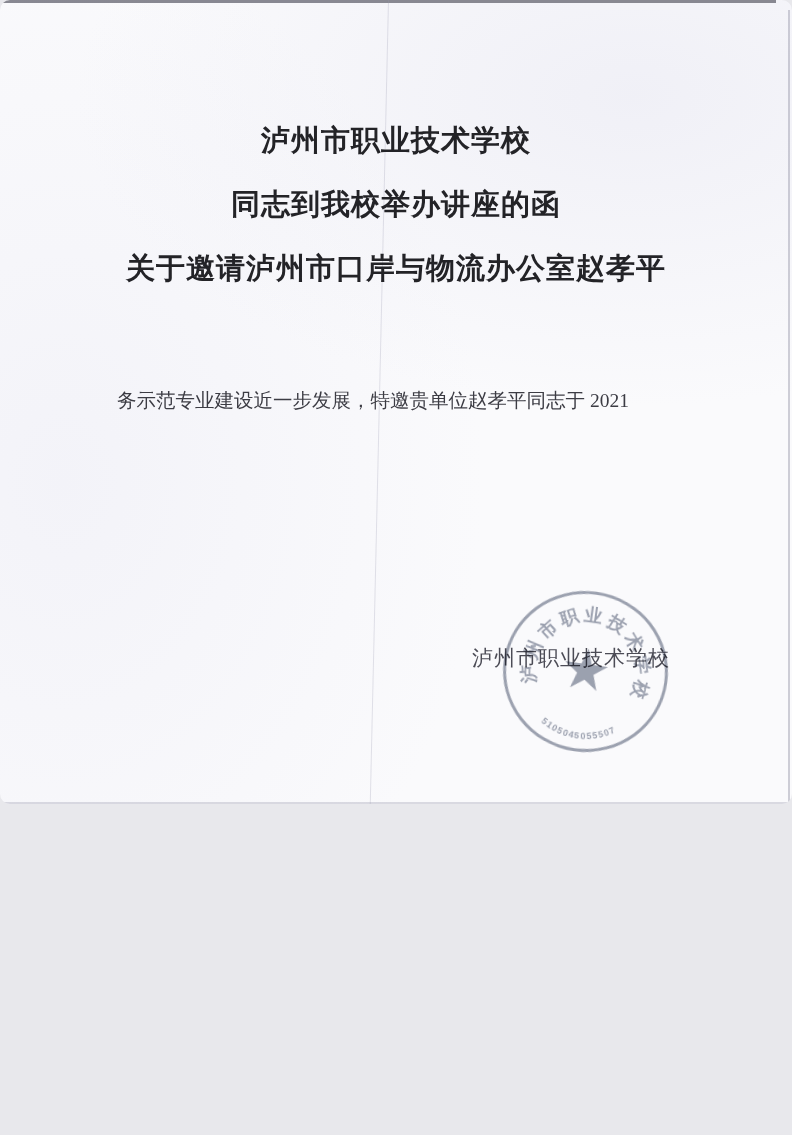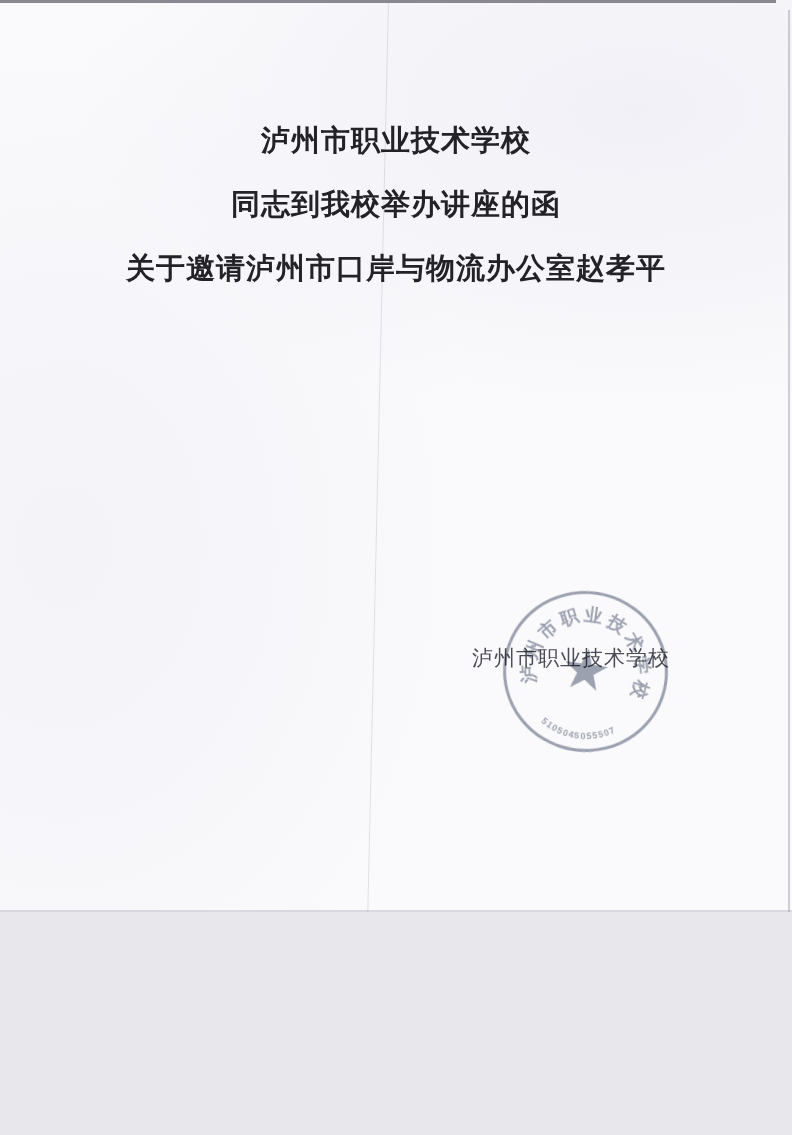--- a/index.html
+++ b/index.html
@@ -1,26 +1,27 @@
 <!DOCTYPE html>
 <html><head>
 <meta charset="utf-8">
 <style>
   html, body { margin: 0; padding: 0; background: #e8e8ec; }
   .page {
     position: relative;
     width: 792px;
-    height: 912px;
+    height: 804px;
     margin: 0 auto;
     overflow: hidden;
     background:
       radial-gradient(900px 500px at 80% 12%, rgba(228,228,240,0.45), transparent 62%),
       radial-gradient(700px 900px at 8% 60%, rgba(230,230,242,0.35), transparent 60%),
       #fafafc;
     font-family: "Liberation Serif", serif;
+    border-radius: 10px;
   }
   
   .edge-top {
     position: absolute; top: 0; left: 0; right: 16px; height: 3px;
     background: #74747f; opacity: 0.85;
   }
   .edge-right {
     position: absolute; top: 10px; bottom: 0; right: 2px; width: 2px;
     background: rgba(150,150,168,0.45);
   }
@@ -104,20 +105,21 @@
   <div class="edge-bottom"></div>
   <div class="fold-line"></div>
 
   <div class="title-block">
     <div class="title-line">泸州市职业技术学校</div>
     <div class="title-line">同志到我校举办讲座的函</div>
     <div class="title-line">关于邀请泸州市口岸与物流办公室赵孝平</div>
   </div>
 
   <div class="body-block">
+    <div class="body-line">务示范专业建设近一步发展，特邀贵单位赵孝平同志于 2021</div>
   </div>
 
   <div class="sig-org">泸州市职业技术学校</div>
 
   <div class="seal">
     <div class="seal-arc">
         <span style="transform: rotate(-100deg) translateY(-57px);">泸</span>
         <span style="transform: rotate(-75deg) translateY(-57px);">州</span>
         <span style="transform: rotate(-50deg) translateY(-57px);">市</span>
         <span style="transform: rotate(-25deg) translateY(-57px);">职</span>

